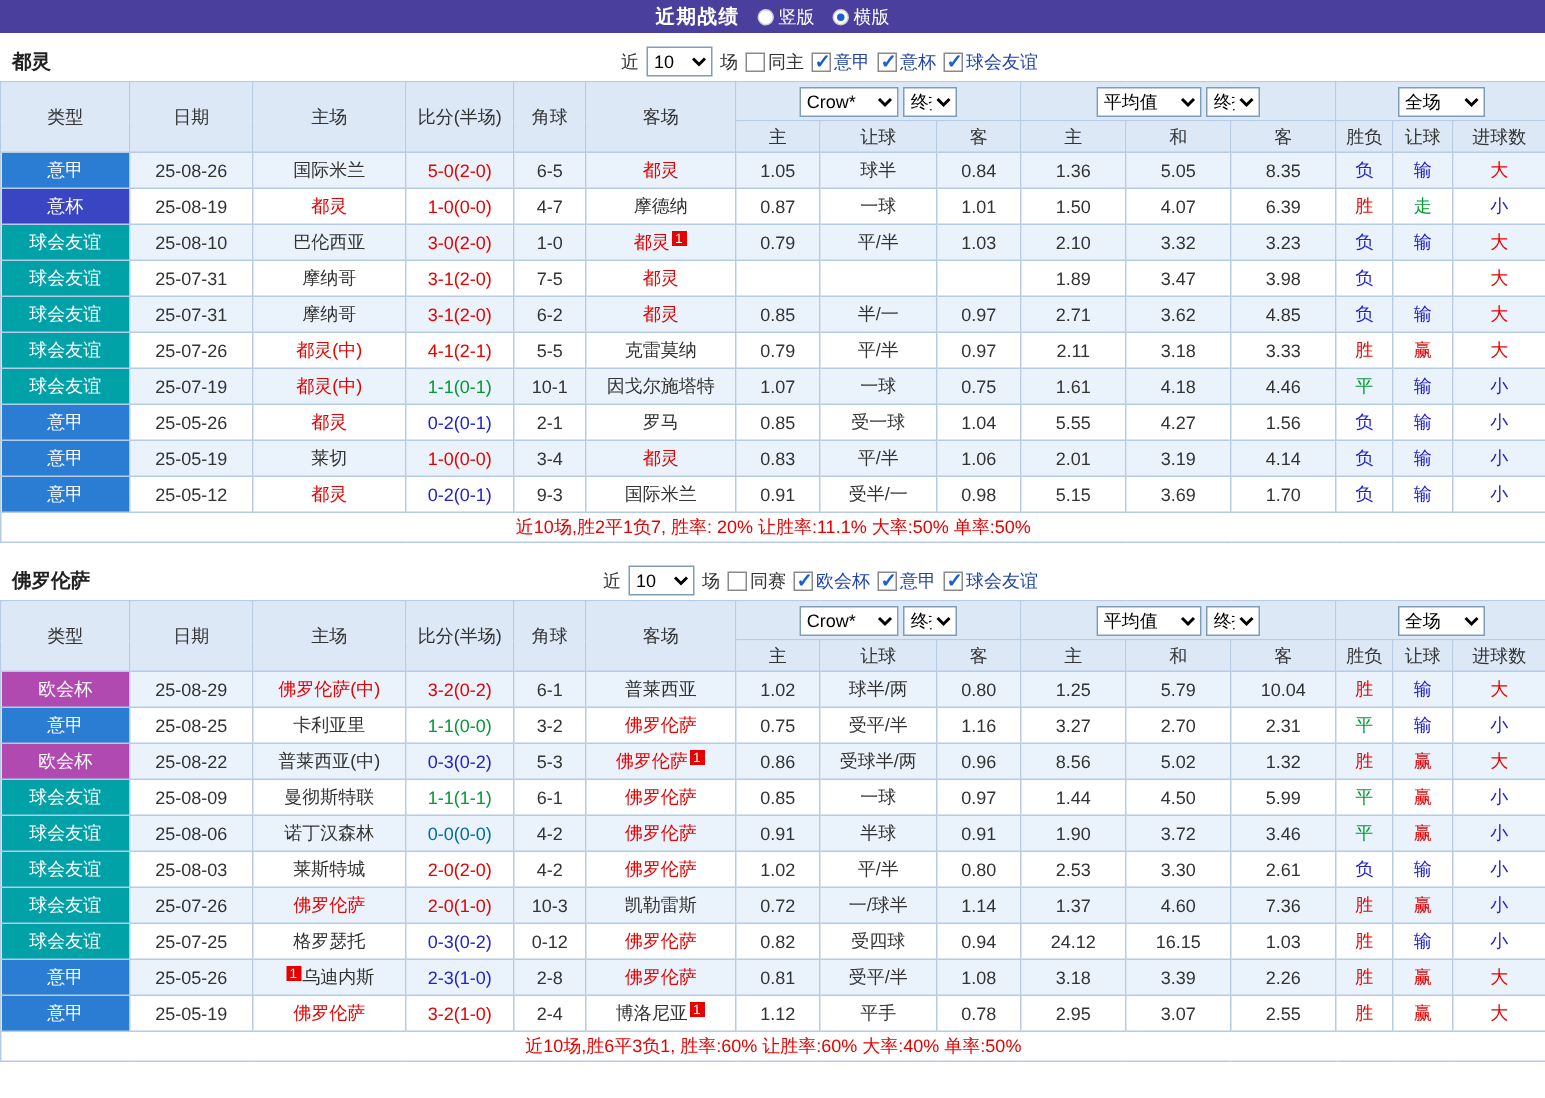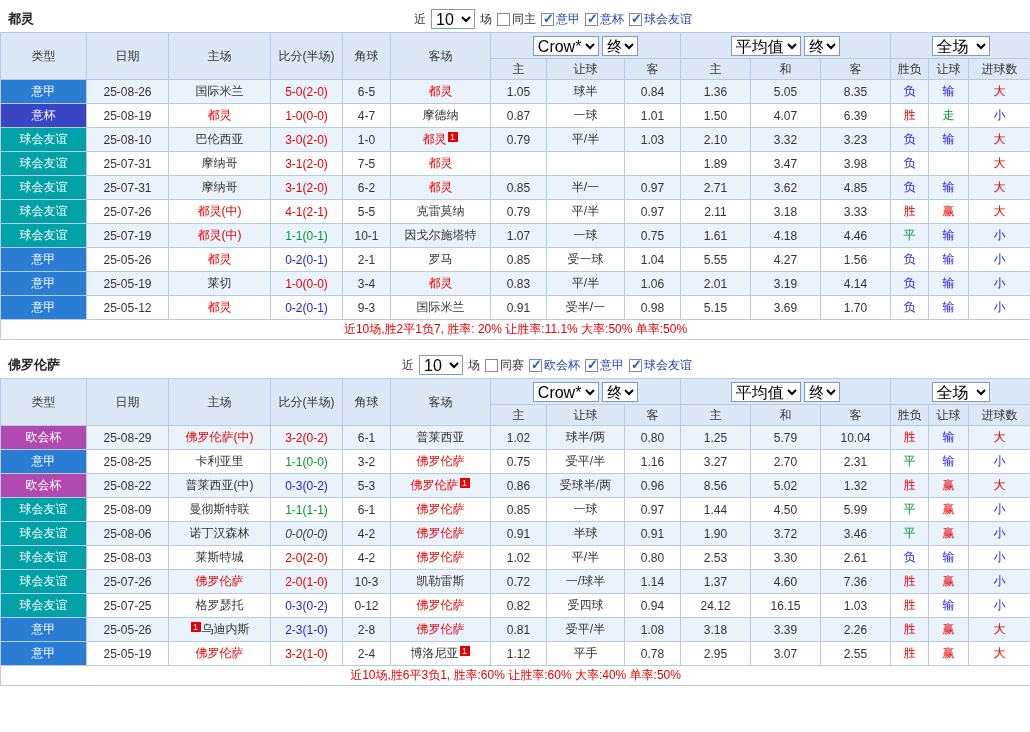--- a/index.html
+++ b/index.html
@@ -18,21 +18,21 @@
   .team-section { margin-top:6px; }
   .team-section + .team-section { margin-top:12px; }
   .filter-bar { height:26px; display:flex; align-items:center; padding:0 8px; background:#fff; }
   .team-name { font-weight:bold; font-size:13px; color:#222; }
   .filter-controls { display:flex; align-items:center; gap:5px; margin-left:auto; margin-right:330px; white-space:nowrap; }
   .filter-controls label { display:inline-flex; align-items:center; cursor:pointer; }
   .league-label { color:#2244aa; }
   input[type=checkbox] { appearance:none; -webkit-appearance:none; width:13px; height:13px; border:1px solid #8a8a8a; background:#fff; margin:0 2px 0 0; position:relative; vertical-align:-2px; }
   input[type=checkbox]:checked::after { content:"\2713"; position:absolute; left:1px; top:-3px; color:#1a5fd0; font-size:13px; font-weight:bold; }
 
-  select { font-family:"Liberation Sans","DejaVu Sans",sans-serif; font-size:16px; height:20px; border:1px solid #7f9db9; background:#fff; padding:0; }
+  select { font-family:"Liberation Sans","DejaVu Sans",sans-serif; font-size:12px; height:20px; border:1px solid #7f9db9; background:#fff; padding:0; }
   .sel-count { width:44px; }
   .sel-book { width:66px; }
   .sel-stage { width:36px; }
   .sel-avg { width:70px; }
   .sel-full { width:58px; }
 
   
   table { border-collapse:collapse; table-layout:fixed; width:1030px; }
   th,td { border:1px solid #b6cce6; text-align:center; padding:0 1px; height:24px; overflow:hidden; white-space:nowrap; font-weight:normal; font-size:12px; }
   thead th { background:#dce8f6; color:#333; }
@@ -43,20 +43,31 @@
   td.type-cell { color:#fff; }
   .rc-badge { display:inline-block; width:10px; height:10px; line-height:10px; background:#e60000; color:#fff; font-size:9px; text-align:center; vertical-align:3px; margin:0 1px; }
   tr.summary-row { background:#fff !important; }
   tr.summary-row td { color:#e60000; height:20px; }
 </style>
 </head>
 <body>
 
 <div class="page">
 
+  <div class="topbar">
+    <span class="title">近期战绩</span>
+    <label class="radio-label">
+      <input type="radio" name="layout" style="">
+      <span>竖版</span>
+    </label>
+    <label class="radio-label">
+      <input type="radio" name="layout" checked="" style="">
+      <span>横版</span>
+    </label>
+  </div>
 
   <section class="team-section">
     <div class="filter-bar">
       <span class="team-name">都灵</span>
       <div class="filter-controls">
         <span>近</span>
         <select class="sel-count"><option>10</option></select>
         <span>场</span>
         <label>
           <input type="checkbox" style="">
@@ -445,21 +456,21 @@
             <td>4.50</td>
             <td>5.99</td>
             <td style="color: rgb(0, 153, 51);">平</td>
             <td style="color: rgb(230, 0, 0);">赢</td>
             <td style="color: rgb(34, 34, 204);">小</td>
           </tr>
           <tr>
             <td class="type-cell" style="background: rgb(0, 162, 168);">球会友谊</td>
             <td>25-08-06</td>
             <td class="team-cell"><span style="color: rgb(51, 51, 51);">诺丁汉森林</span></td>
-            <td style="color: #404040; font-style: italic;">0-0(0-0)</td>
+            <td style="color: #0369a1;">0-0(0-0)</td>
             <td>4-2</td>
             <td class="team-cell"><span style="color: rgb(230, 0, 0);">佛罗伦萨</span></td>
             <td>0.91</td>
             <td>半球</td>
             <td>0.91</td>
             <td>1.90</td>
             <td>3.72</td>
             <td>3.46</td>
             <td style="color: rgb(0, 153, 51);">平</td>
             <td style="color: rgb(230, 0, 0);">赢</td>

